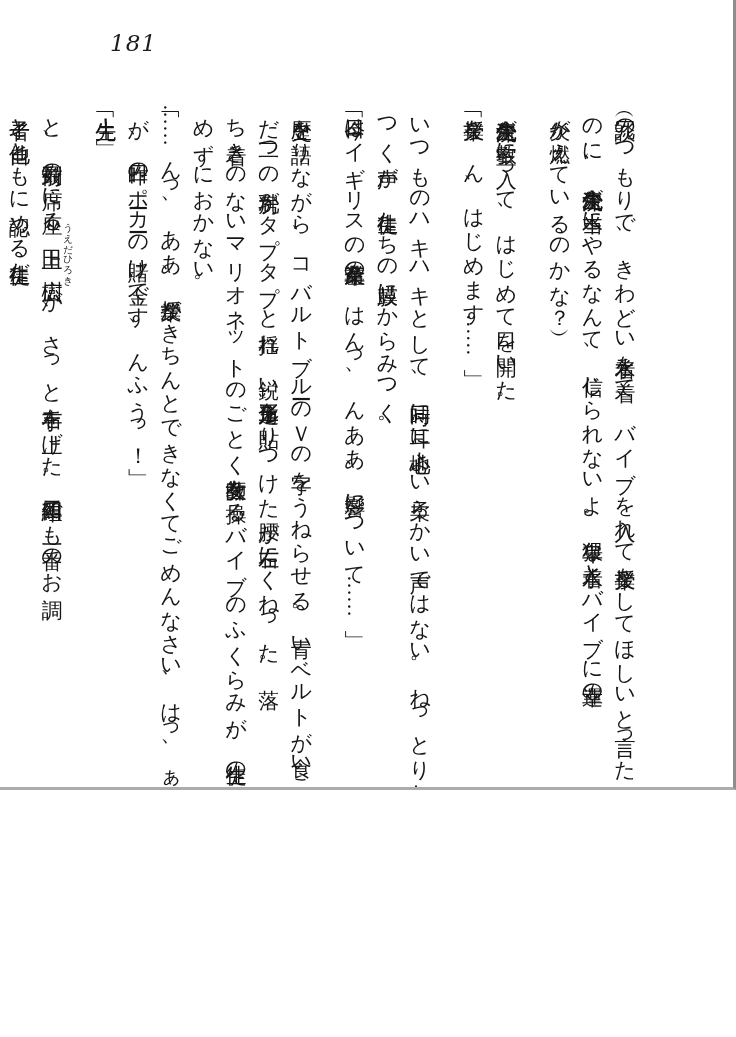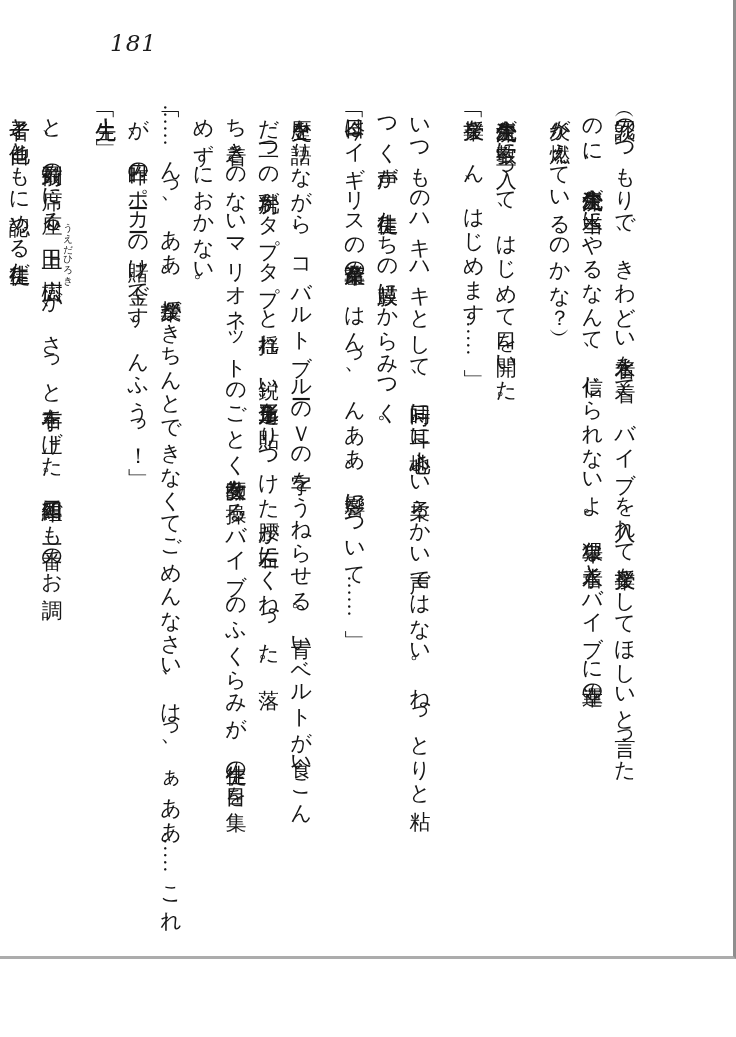--- a/index.html
+++ b/index.html
@@ -3,21 +3,21 @@
 <meta charset="utf-8">
 <style>
   html, body {
     margin: 0;
     padding: 0;
     background: #ffffff;
   }
   .page {
     position: relative;
     width: 736px;
-    height: 959px;
+    height: 790px;
     background: #ffffff;
     box-sizing: border-box;
     border-right: 3px solid #8e8e8e;
     border-bottom: 3px solid #acacac;
     overflow: hidden;
     font-family: "Liberation Serif", "DejaVu Serif", serif;
     color: #161616;
   }
   .page-number {
     position: absolute;

